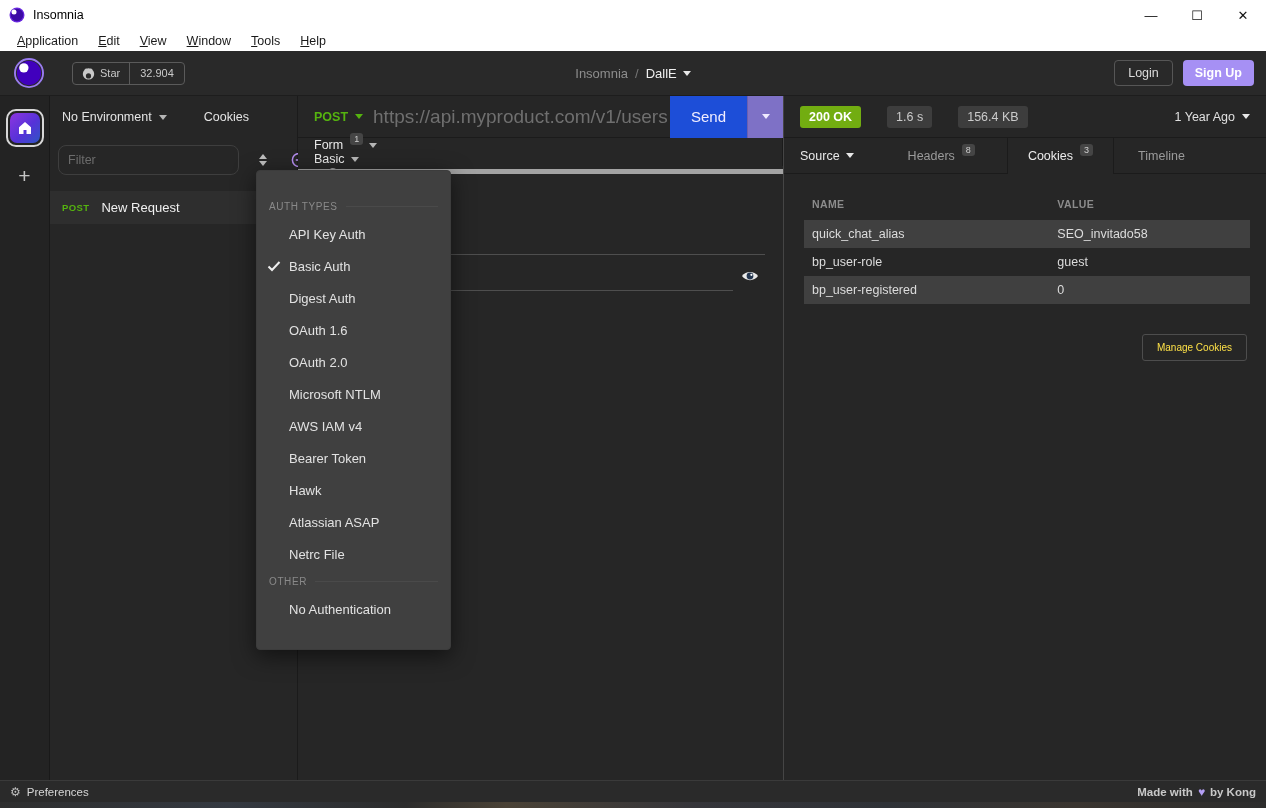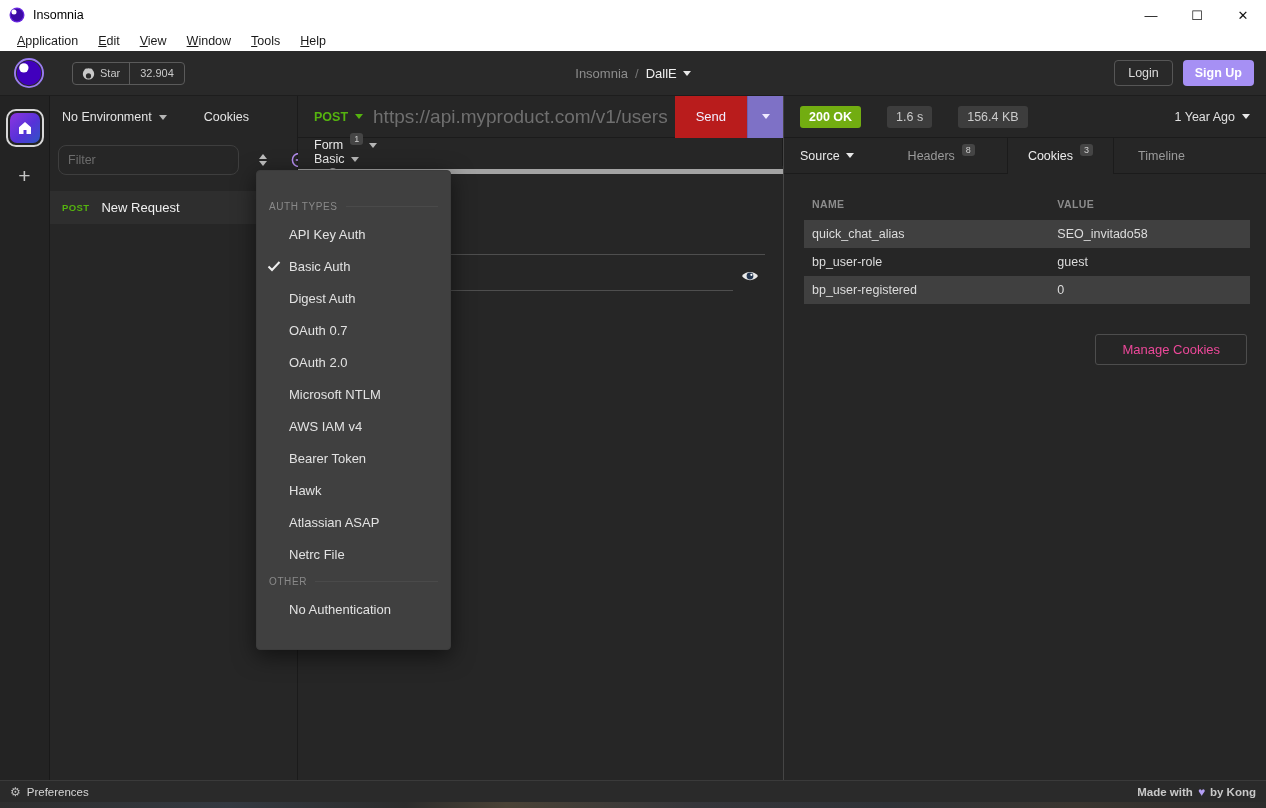--- a/index.html
+++ b/index.html
@@ -70,21 +70,21 @@
   .method-tag { font-size:9.5px; font-weight:bold; color:#55b30f; letter-spacing:.4px; }
   .req-row-name { font-size:13px; color:#f0f0f0; }
 
   
   .req-panel { width:485px; background:#262626; display:flex; flex-direction:column; }
   .urlbar { height:42px; display:flex; align-items:center; border-bottom:1px solid #1b1b1b; }
   .method-label { display:flex; align-items:center; gap:7px; padding:0 10px 0 16px;
                   font-size:12.5px; font-weight:bold; color:#55b30f; }
   .url-text { flex:1; font-size:19px; color:#6f6f6f; white-space:nowrap; overflow:hidden; }
   .send-split { display:flex; height:42px; }
-  .send-main { background:#b91c1c; color:#f2eeff; border:none; font-size:13px; padding:0 21px;
+  .send-main { background:#1d4ed8; color:#f2eeff; border:none; font-size:15px; padding:0 21px;
                font-family:inherit; }
   .send-caret { width:36px; background:#7e71c6; border-left:1px solid #6c60af; display:flex;
                 align-items:center; justify-content:center; }
   .req-tabs { height:36px; display:flex; align-items:stretch; border-bottom:5px solid #a3a3a3;flex-direction:column; }
   .tab { display:flex; align-items:center; gap:6px; padding:0 16px; font-size:12.5px; color:#9a9a9a; }
   .tab.dd { color:#e8e8e8; border-right:1px solid #1b1b1b; }
   .badge-sup { background:#454545; color:#cfcfcf; font-size:9px; padding:1px 4px; border-radius:3px;
                position:relative; top:-6px; margin-left:1px; }
   .auth-form { position:relative; flex:1; }
   .input-line { position:absolute; border-bottom:1px solid #4e4e4e; }
@@ -104,21 +104,21 @@
   .res-tabs .tab.src { color:#e8e8e8; }
   .tab.active { color:#ececec; border-left:1px solid #1b1b1b; border-right:1px solid #1b1b1b;
                 background:#262626; margin-bottom:-1px; }
   .cookie-area { position:relative; flex:1; padding:18px 16px 0 20px; }
   .cookie-table { width:100%; border-collapse:collapse; }
   .cookie-table th { text-align:left; font-size:10.5px; color:#8c8c8c; font-weight:bold;
                      letter-spacing:.4px; padding:6px 8px 10px 8px; }
   .cookie-table td { font-size:12.5px; color:#dcdcdc; padding:6px 8px; height:28px; }
   .cookie-table tr.stripe td { background:#404040; }
   .manage-btn { position:absolute; right:19px; top:160px; background:transparent; border:1px solid #4d4d4d;
-                color:#ec4899; font-size:13px; padding:7px 26px; border-radius:3px; font-family:inherit; }
+                color:#fde047; font-size:10px; padding:7px 14px; border-radius:3px; font-family:inherit; }
 
   
   .statusbar { height:22px; background:#2a2a2a; border-top:1px solid #3a3a3a; display:flex;
                align-items:center; padding:0 10px; }
   .pref { display:flex; align-items:center; gap:6px; color:#d6d6d6; font-size:11.5px; }
   .gear { font-size:12px; color:#bdbdbd; }
   .credit { margin-left:auto; display:flex; align-items:center; gap:5px; color:#c9c9c9;
             font-size:11.5px; font-weight:bold; }
   .heart { color:#b5a0f6; font-size:12px; }
   .sliver { height:6px;
@@ -376,21 +376,21 @@
         <svg width="16" height="16" viewBox="0 0 16 16">
             <path d="M2.5 8.5 L6 12 L13.5 4" fill="none" stroke="#efefef" stroke-width="2"></path>
           </svg>
       </span>
       <span>Basic Auth</span>
     </div>
     <div class="amenu-item">
       <span>Digest Auth</span>
     </div>
     <div class="amenu-item">
-      <span>OAuth 0.7</span>
+      <span>OAuth 1.6</span>
     </div>
     <div class="amenu-item">
       <span>OAuth 2.0</span>
     </div>
     <div class="amenu-item">
       <span>Microsoft NTLM</span>
     </div>
     <div class="amenu-item">
       <span>AWS IAM v4</span>
     </div>

